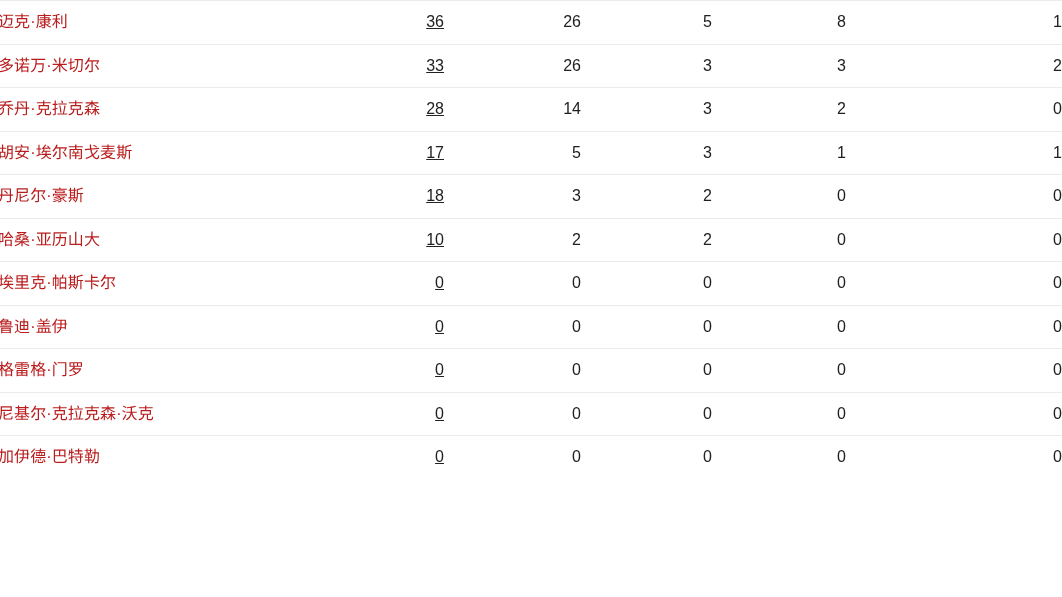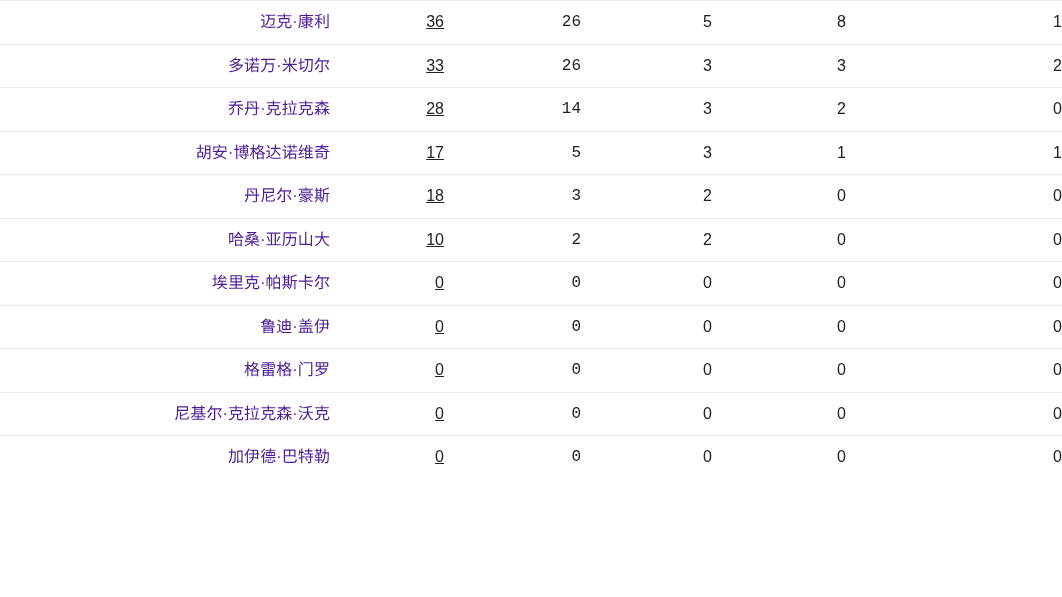--- a/index.html
+++ b/index.html
@@ -45,36 +45,36 @@
     vertical-align: middle;
     font-size: 16px;
     line-height: 42.5px;
     white-space: nowrap;
     overflow: hidden;
   }
 
   
   td.col-name {
     width: 330px;
-    text-align: right;
+    text-align: left;
     padding-left: 0px;
     text-indent: -2px;
     font-size: 17px;
     letter-spacing: 0.1px;
-    color: #4c1d95;
+    color: #b91c1c;
   }
 
   
   td.col-num {
     text-align: right;
     font-size: 15px;
     color: #212121;
   }
   td.c1 { width: 114px; padding-right: 88px; text-decoration: underline; }
-  td.c2 { width: 137px; padding-right: 86px; font-family: Liberation Mono, monospace; }
+  td.c2 { width: 137px; padding-right: 86px; }
   td.c3 { width: 131px; padding-right: 84px; }
   td.c4 { width: 134px; padding-right: 82px; }
   td.c5 { width: 216px; padding-right: 84px; }
 </style>
 </head>
 <body>
 
 <div id="table-viewport">
   <table class="stats">
     <tbody>
@@ -96,21 +96,21 @@
         </tr>
         <tr>
           <td class="col-name">乔丹·克拉克森</td>
           <td class="col-num c1">28</td>
           <td class="col-num c2">14</td>
           <td class="col-num c3">3</td>
           <td class="col-num c4">2</td>
           <td class="col-num c5">0</td>
         </tr>
         <tr>
-          <td class="col-name">胡安·博格达诺维奇</td>
+          <td class="col-name">胡安·埃尔南戈麦斯</td>
           <td class="col-num c1">17</td>
           <td class="col-num c2">5</td>
           <td class="col-num c3">3</td>
           <td class="col-num c4">1</td>
           <td class="col-num c5">1</td>
         </tr>
         <tr>
           <td class="col-name">丹尼尔·豪斯</td>
           <td class="col-num c1">18</td>
           <td class="col-num c2">3</td>

